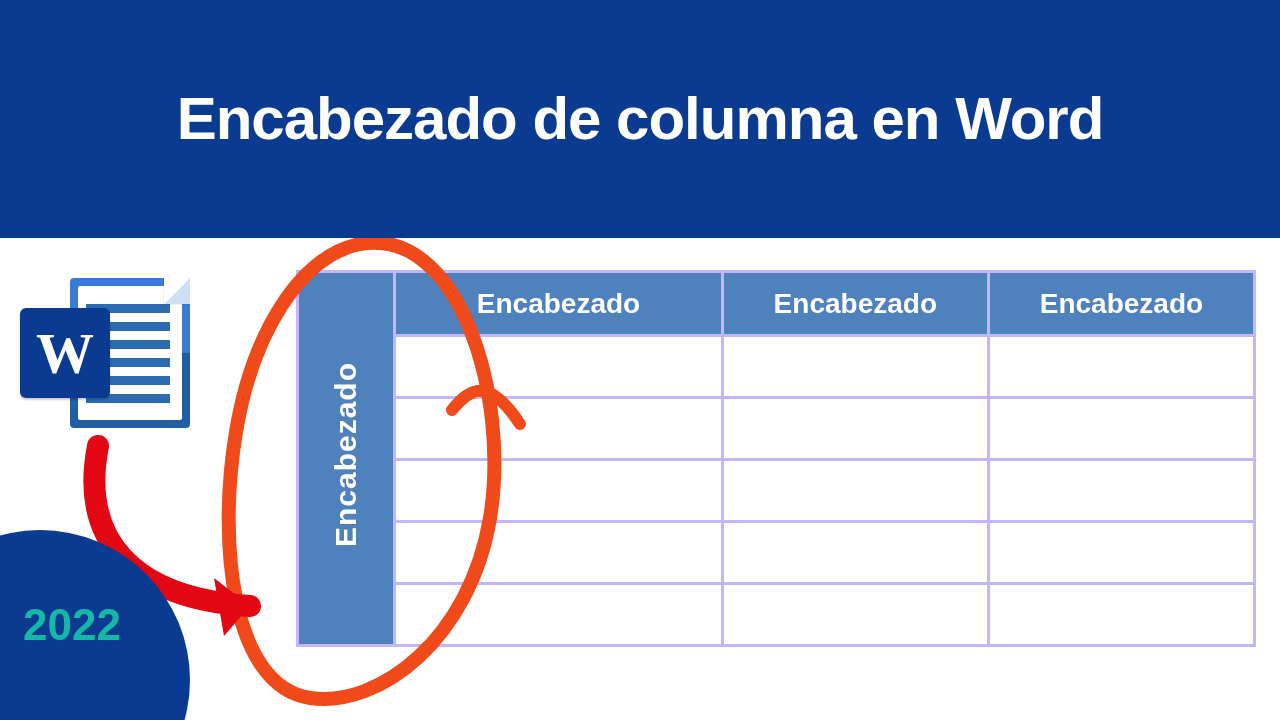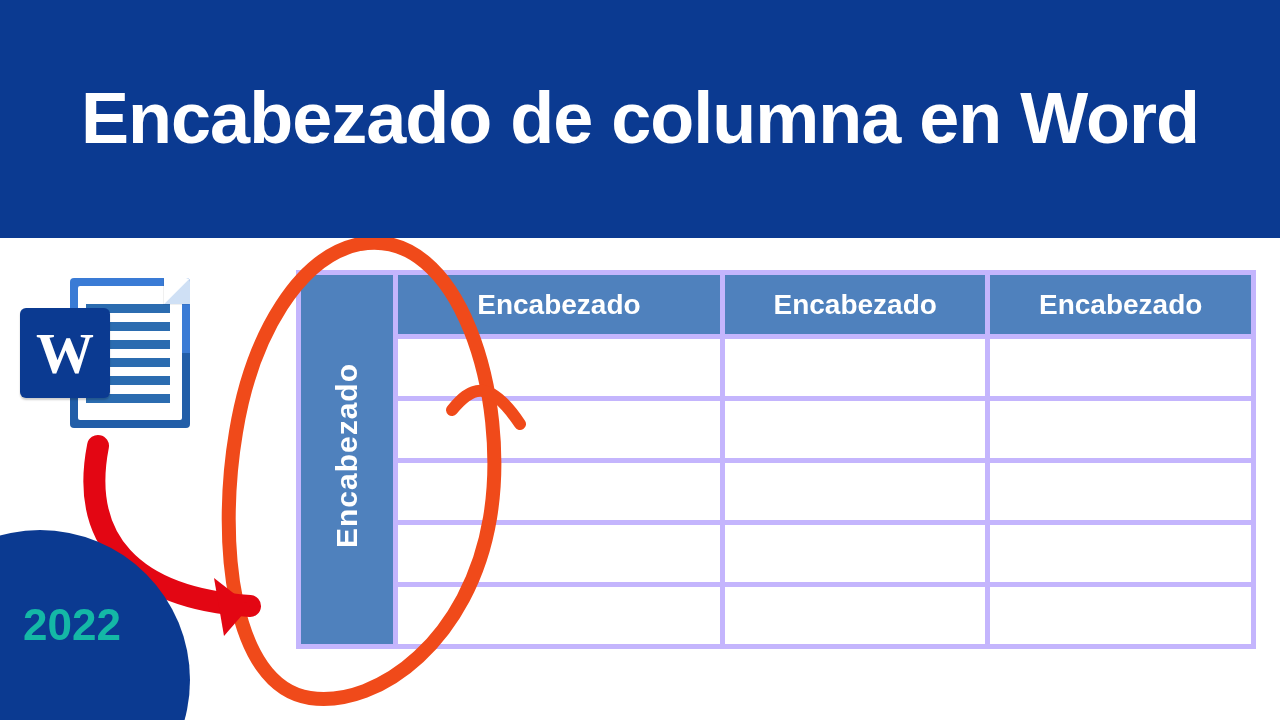--- a/index.html
+++ b/index.html
@@ -16,21 +16,21 @@
     height: 238px;
     background: #0b3a91;
     display: flex;
     align-items: center;
     justify-content: center;
     text-align: center;
     padding: 12px 20px;
   }
   .title-banner h1 {
     color: #ffffff;
-    font-size: 72px;
+    font-size: 60px;
     font-weight: 800;
     line-height: 1.08;
     letter-spacing: -1px;
   }
   .content {
     position: relative;
     width: 100%;
     height: 482px;
   }
   
@@ -110,21 +110,21 @@
     left: 296px;
     top: 32px;
     width: 960px;
   }
   table.demo {
     width: 100%;
     border-collapse: collapse;
     table-layout: fixed;
   }
   table.demo td, table.demo th {
-    border: 5px solid #c4b5fd;
+    border: 3px solid #c4b5fd;
   }
   table.demo th {
     background: #4f81bd;
     color: #ffffff;
     font-weight: 600;
     font-size: 28px;
     height: 64px;
     vertical-align: middle;
     text-align: center;
   }

